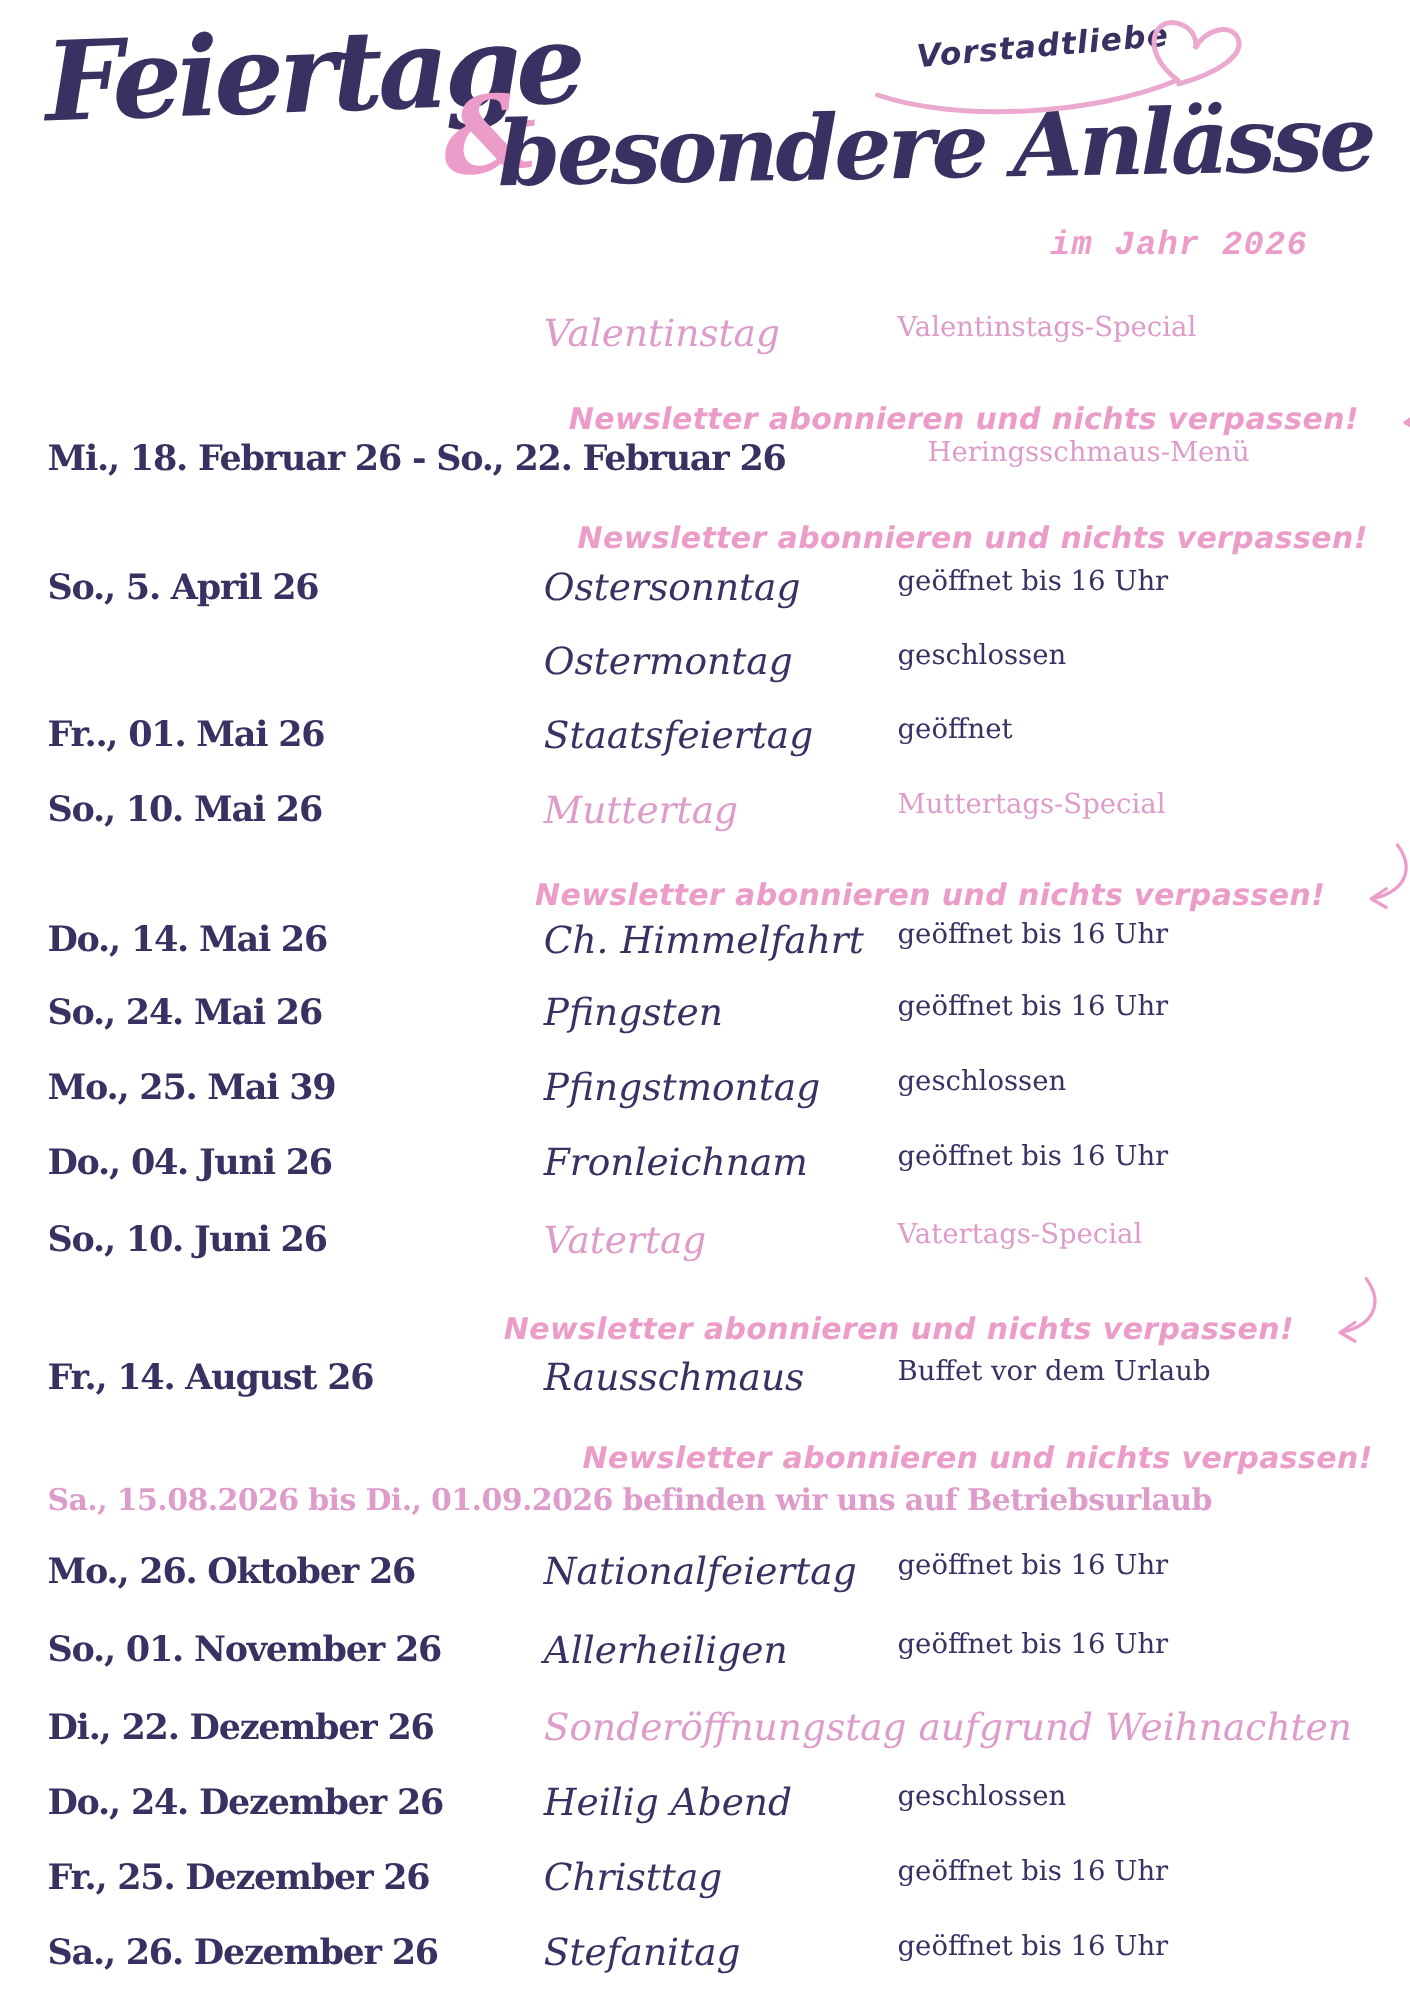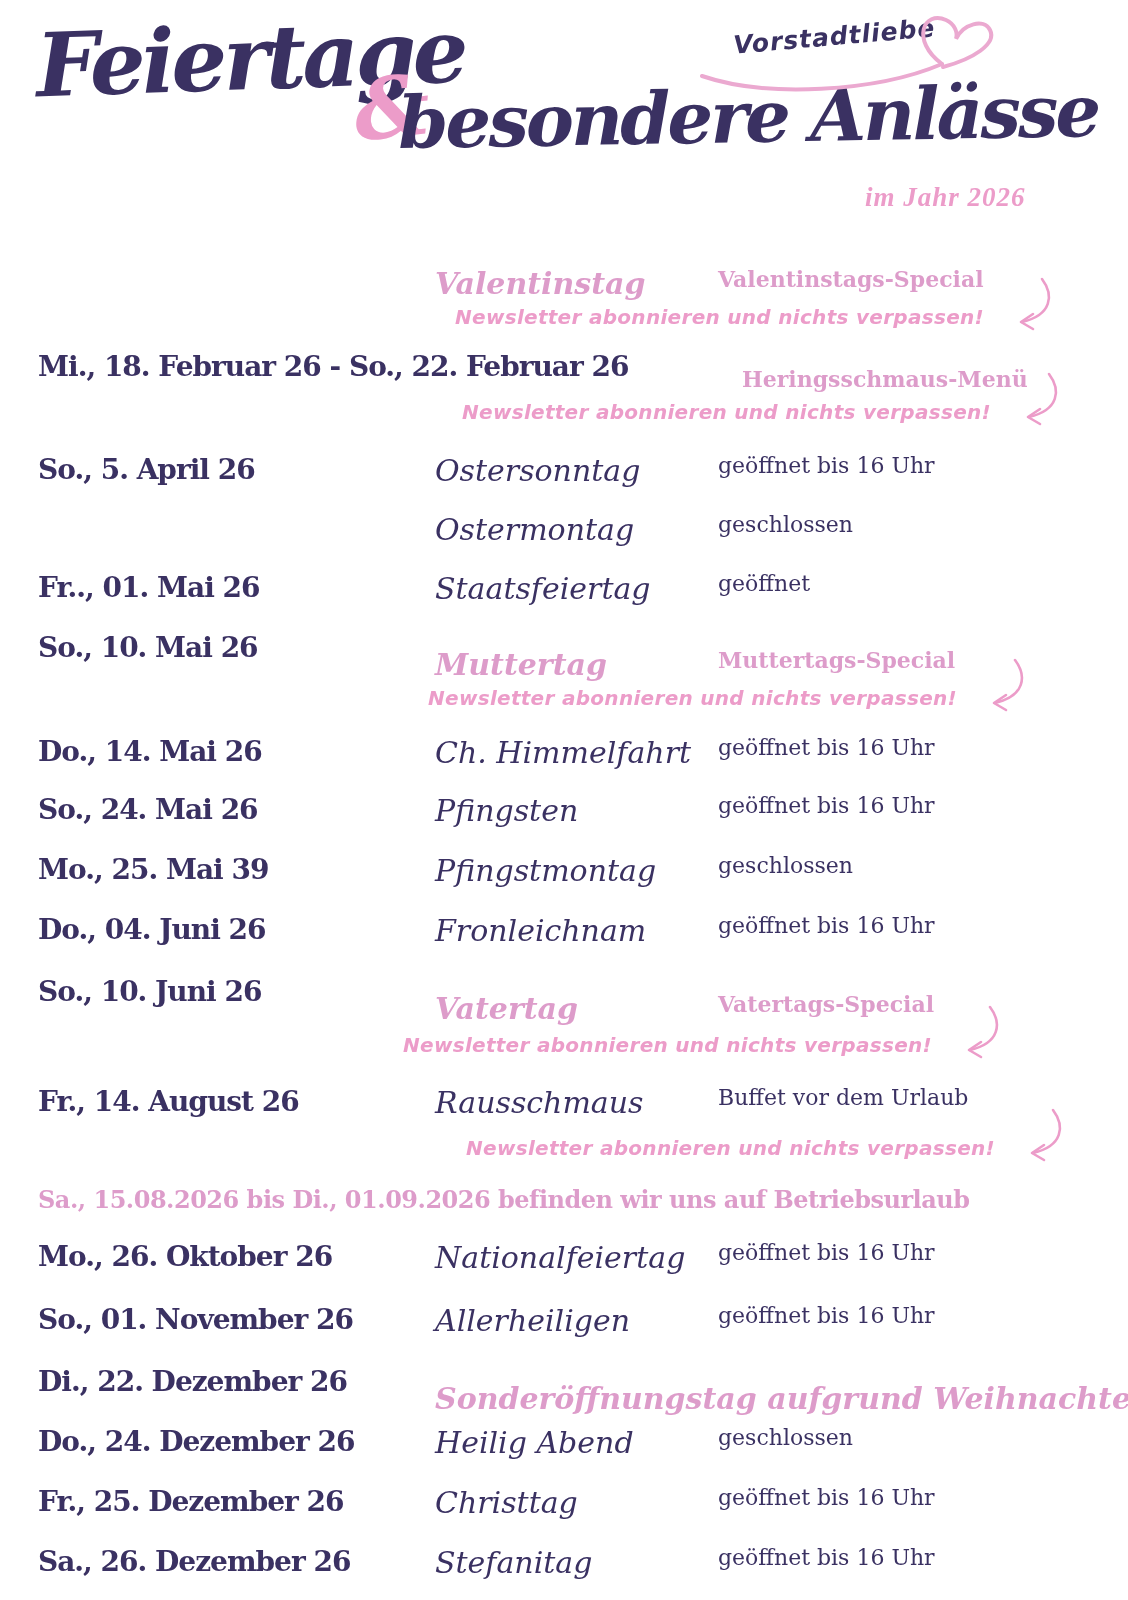--- a/index.html
+++ b/index.html
@@ -32,49 +32,49 @@
     transform:rotate(-1deg);
   }
   .brand{
     position:absolute;left:733px;top:22px;
     font-family:"DejaVu Sans",sans-serif;font-style:italic;font-weight:600;
     font-size:25px;letter-spacing:1px;color:var(--navy);
     transform:rotate(-5deg);
   }
   .swoosh{position:absolute;left:696px;top:6px;}
   .year{
-    position:absolute;left:865px;top:182px;
-    font-family:Liberation Serif, serif;font-style:italic;font-weight:700;
+    position:absolute;left:840px;top:182px;
+    font-family:Liberation Mono, monospace;font-style:italic;font-weight:700;
     font-size:27px;letter-spacing:1px;color:var(--pink2);
   }
   
   .row{position:absolute;left:0;width:100%;height:42px;}
   .c1{
     position:absolute;left:38px;top:0;white-space:nowrap;
     font-weight:700;font-size:28px;letter-spacing:-1px;color:var(--navy);
   }
   .c2{
     position:absolute;left:435px;top:0;white-space:nowrap;
     font-style:italic;font-size:30px;color:var(--navy);
   }
   .c3{
     position:absolute;left:718px;top:0;white-space:nowrap;
     font-size:22px;color:var(--navy);
   }
-  .hl{color:var(--pink);font-weight:700;margin-top:16px;}
+  .hl{color:var(--pink);font-weight:400;}
   .info-herring{left:742px;}
   .notice{
     position:absolute;left:38px;white-space:nowrap;
     font-weight:700;font-size:24px;letter-spacing:-0.5px;color:var(--pink);
   }
   
   .nl{
     position:absolute;white-space:nowrap;
     font-family:"DejaVu Sans",sans-serif;font-style:italic;font-weight:600;
-    font-size:20px;letter-spacing:0.3px;color:var(--pink2);
+    font-size:24px;letter-spacing:0.3px;color:var(--pink2);margin-top:16px;
   }
   .nl svg{position:absolute;right:-70px;top:-28px;}
 </style>
 </head>
 <body>
 
 <div class="page">
 
   <div class="title1">Feiertage</div>
   <div class="amp">&amp;</div>

